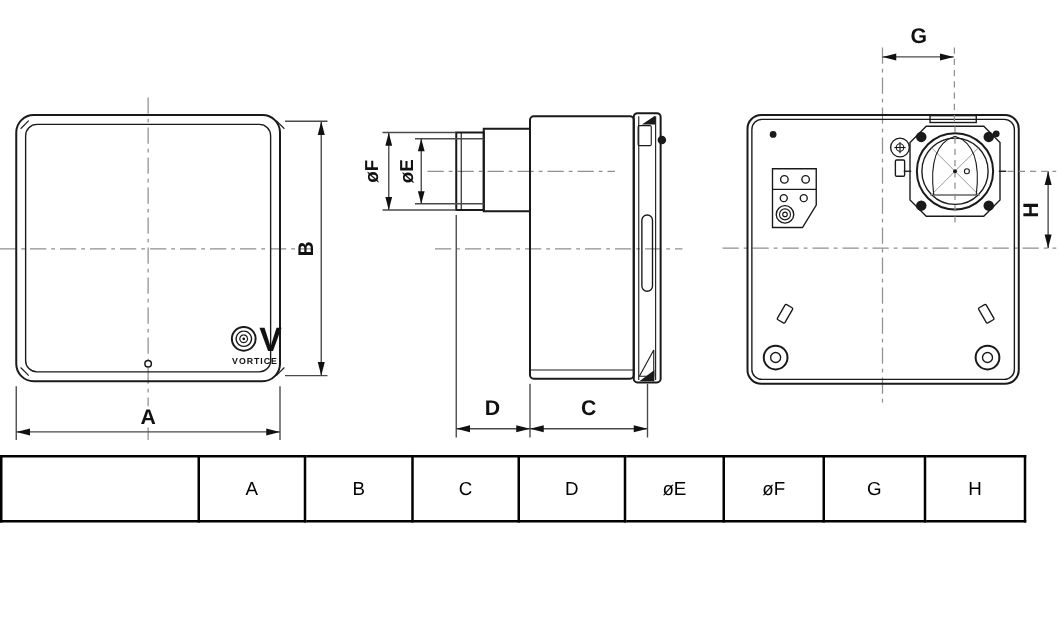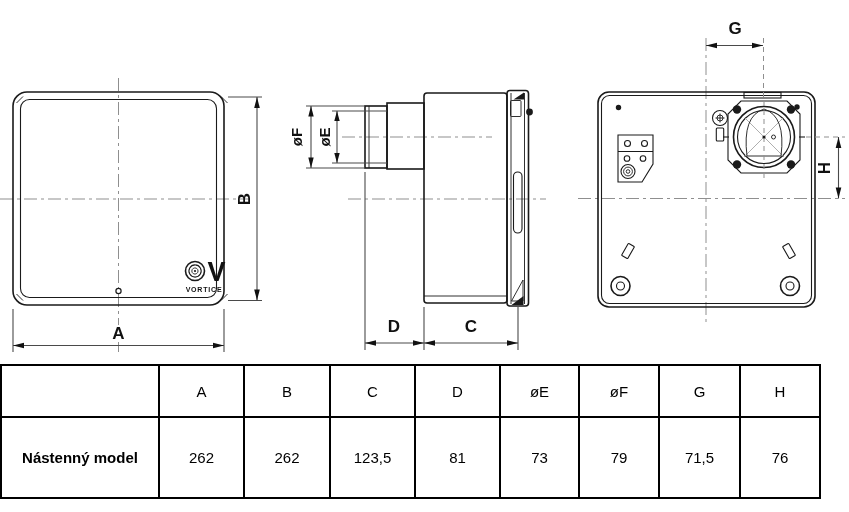--- a/index.html
+++ b/index.html
@@ -236,25 +236,14 @@
       <td></td>
       <td>A</td>
       <td>B</td>
       <td>C</td>
       <td>D</td>
       <td>øE</td>
       <td>øF</td>
       <td>G</td>
       <td>H</td>
     </tr>
-    <tr class="row">
-      <td class="model">Nástenný model</td>
-      <td>262</td>
-      <td>262</td>
-      <td>123,5</td>
-      <td>81</td>
-      <td>73</td>
-      <td>79</td>
-      <td>71,5</td>
-      <td>76</td>
-    </tr>
   </tbody>
 </table>
 
 </body></html>

